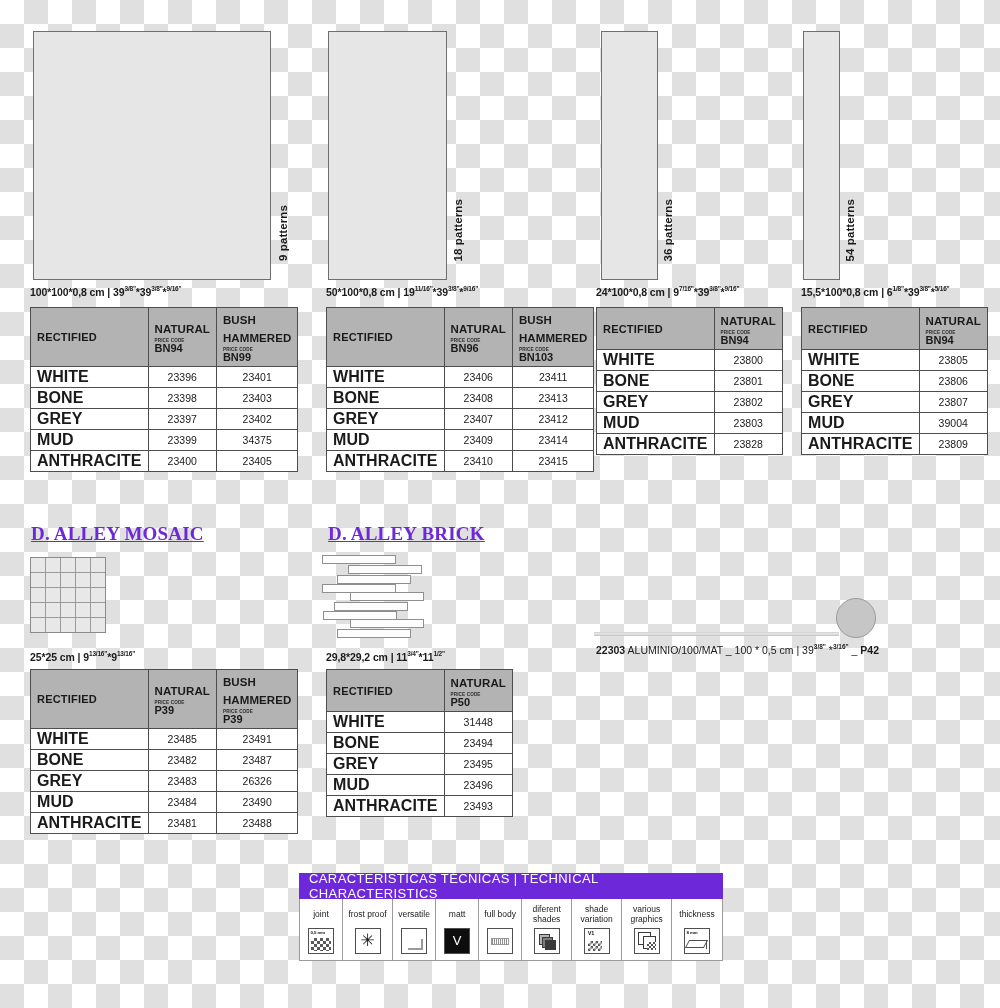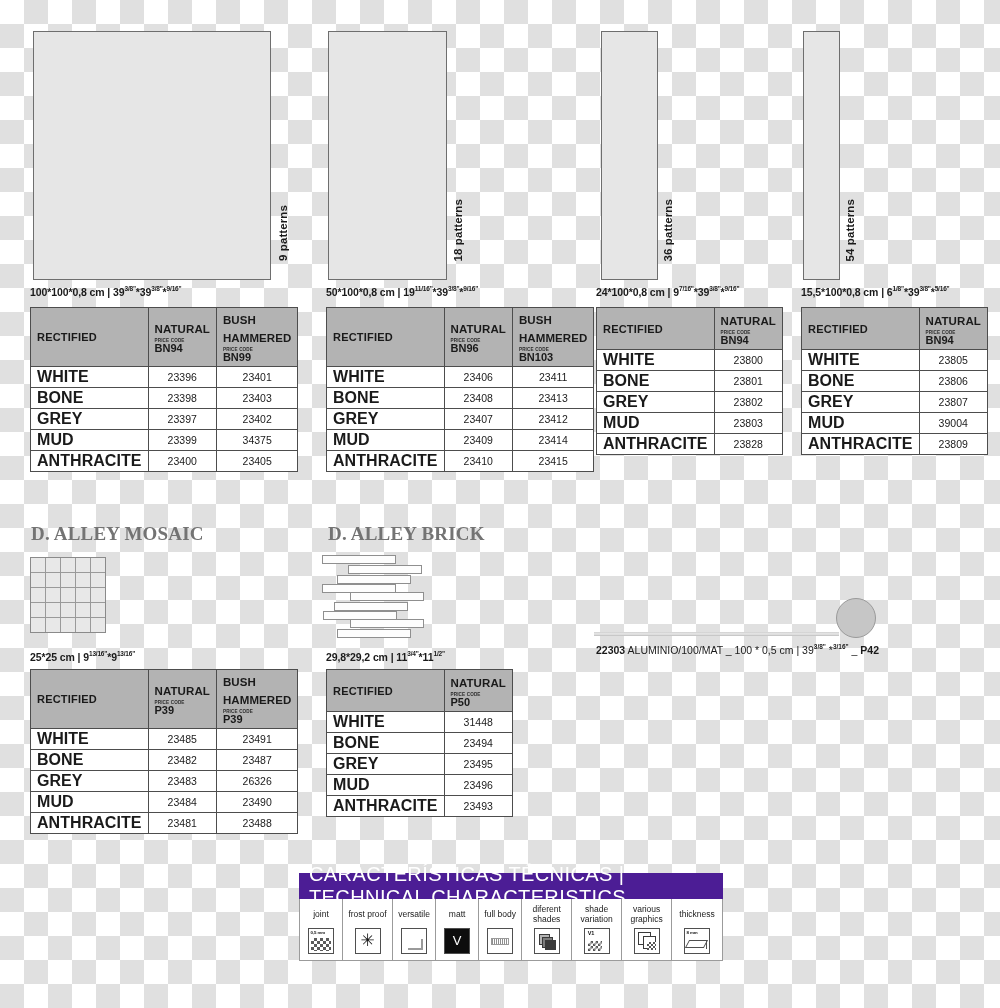--- a/index.html
+++ b/index.html
@@ -48,22 +48,23 @@
   .th-fin{font-size:11.5px;font-weight:700;line-height:1.02;letter-spacing:.1px;}
   .th-pc{font-size:4.6px;font-weight:700;letter-spacing:.15px;display:block;margin-top:1px;color:#2b2b2b;}
   .th-code{font-size:11px;font-weight:700;display:block;line-height:1.05;}
   table.prod tbody td{height:21px;padding:0 6px;vertical-align:middle;}
   td.colour{font-size:16px;font-weight:700;letter-spacing:.05px;}
   td.code{font-size:10.5px;font-weight:400;text-align:center;}
 
   
   .sec-title{
     font-family:"Liberation Serif",serif;
-    font-size:19px;font-weight:700;color:#737373;letter-spacing:.2px;
+    font-size:19px;font-weight:700;color:#6d28d9;letter-spacing:.2px;
     white-space:nowrap;
+    text-decoration:underline;
   }
 
   
   .mosaic{
     display:grid;grid-template-columns:repeat(5,1fr);grid-template-rows:repeat(5,1fr);
     gap:1px;background:#9a9a9a;border:1px solid #8a8a8a;box-sizing:border-box;
   }
   .mosaic i{background:#e8e8e8;display:block;}
 
   
@@ -77,22 +78,22 @@
   .trim-dot{
     width:40px;height:40px;border-radius:50%;
     background:#c6c6c6;border:1px solid #9a9a9a;box-sizing:border-box;
   }
   .trim-text{font-size:10.5px;color:#1a1a1a;white-space:nowrap;}
   .trim-text b{font-weight:700;}
   .trim-text sup{font-size:6.5px;font-weight:700;vertical-align:super;}
 
   
   .tech-head{
-    background:#4c1d95;color:#ffffff;
-    font-size:20px;letter-spacing:.4px;
+    background:#6d28d9;color:#ffffff;
+    font-size:13px;letter-spacing:.4px;
     height:26px;display:flex;align-items:center;padding-left:10px;
     box-sizing:border-box;
   }
   .tech-row{display:flex;background:#ffffff;border:1px solid #9b9b9b;border-top:none;box-sizing:border-box;}
   .tech-cell{
     border-right:1px solid #9b9b9b;
     display:flex;flex-direction:column;align-items:center;
     padding:5px 5px 6px 5px;box-sizing:border-box;
     width:48px;
   }

